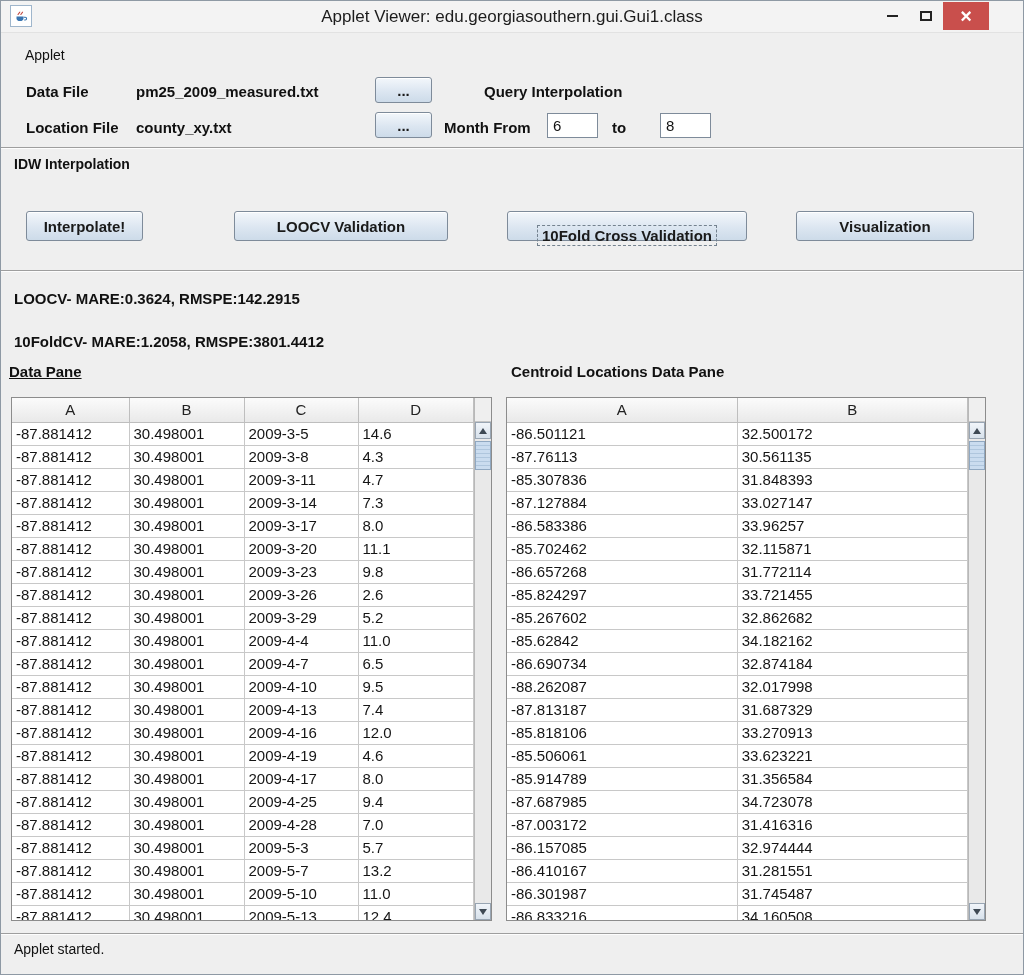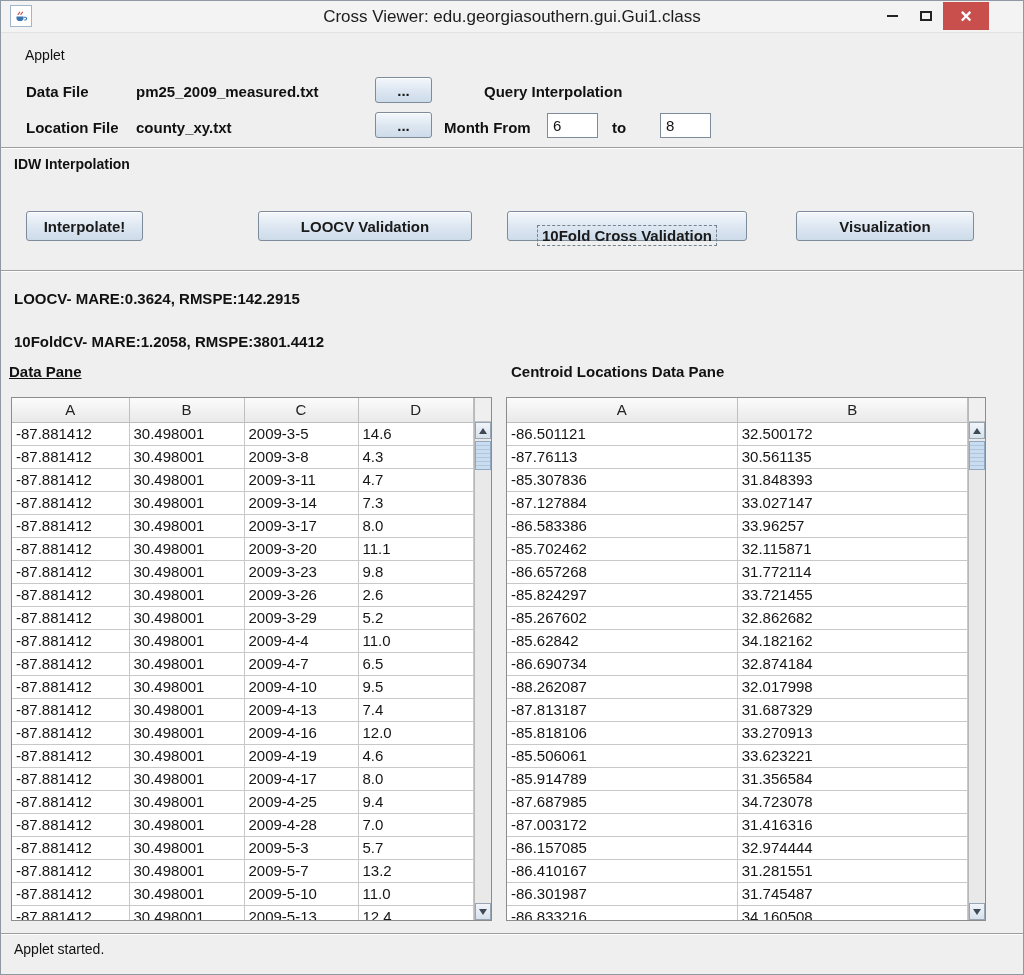--- a/index.html
+++ b/index.html
@@ -99,21 +99,21 @@
 <div class="window">
 
   <div class="titlebar">
     <div class="app-icon">
       <svg width="16" height="16" viewBox="0 0 16 16">
         <path d="M3.5 8.5 h7 v1.8 a3.5 2.8 0 0 1 -7 0 z" fill="#3A75B0"></path>
         <path d="M10.7 9.2 h1.5 a1.4 1.4 0 0 1 0 2.8 h-1" fill="none" stroke="#3A75B0" stroke-width="1.1"></path>
         <path d="M5 7 c0-1.5 1.8-1.6 1.8-3.2 M7.8 7 c0-1.5 1.8-1.6 1.8-3.2" stroke="#C4473E" fill="none" stroke-width="1.1"></path>
       </svg>
     </div>
-    <div class="title">Cross Viewer: edu.georgiasouthern.gui.Gui1.class</div>
+    <div class="title">Applet Viewer: edu.georgiasouthern.gui.Gui1.class</div>
     <div class="win-controls">
       <div class="wc min">
         <span class="min-glyph"></span>
       </div>
       <div class="wc max">
         <span class="max-glyph"></span>
       </div>
       <div class="wc close">
         <span class="close-glyph">×</span>
       </div>
@@ -135,21 +135,21 @@
   <span class="blabel" style="left:443px; top:118px;">Month From</span>
   <input class="jtextfield" style="left: 546px; top: 112px;" value="6">
   <span class="blabel" style="left:611px; top:118px;">to</span>
   <input class="jtextfield" style="left: 659px; top: 112px;" value="8">
 
   <div class="etch" style="top:146px;"></div>
 
   <span class="blabel" style="left:13px; top:155px; font-size:14px;">IDW Interpolation</span>
 
   <button class="jbutton" style="left:25px; top:210px; width:117px; height:30px;">Interpolate!</button>
-  <button class="jbutton" style="left:233px; top:210px; width:214px; height:30px;margin-left:24px;">LOOCV Validation</button>
+  <button class="jbutton" style="left:233px; top:210px; width:214px; height:30px;">LOOCV Validation</button>
   <button class="jbutton" style="left:506px; top:210px; width:240px; height:30px;">
     <span class="focus-ring">10Fold Cross Validation</span>
   </button>
   <button class="jbutton" style="left:795px; top:210px; width:178px; height:30px;">Visualization</button>
 
   <div class="etch" style="top:269px;"></div>
 
   <span class="blabel" style="left:13px; top:289px;">LOOCV- MARE:0.3624, RMSPE:142.2915</span>
   <span class="blabel" style="left:13px; top:332px;">10FoldCV- MARE:1.2058, RMSPE:3801.4412</span>
 

